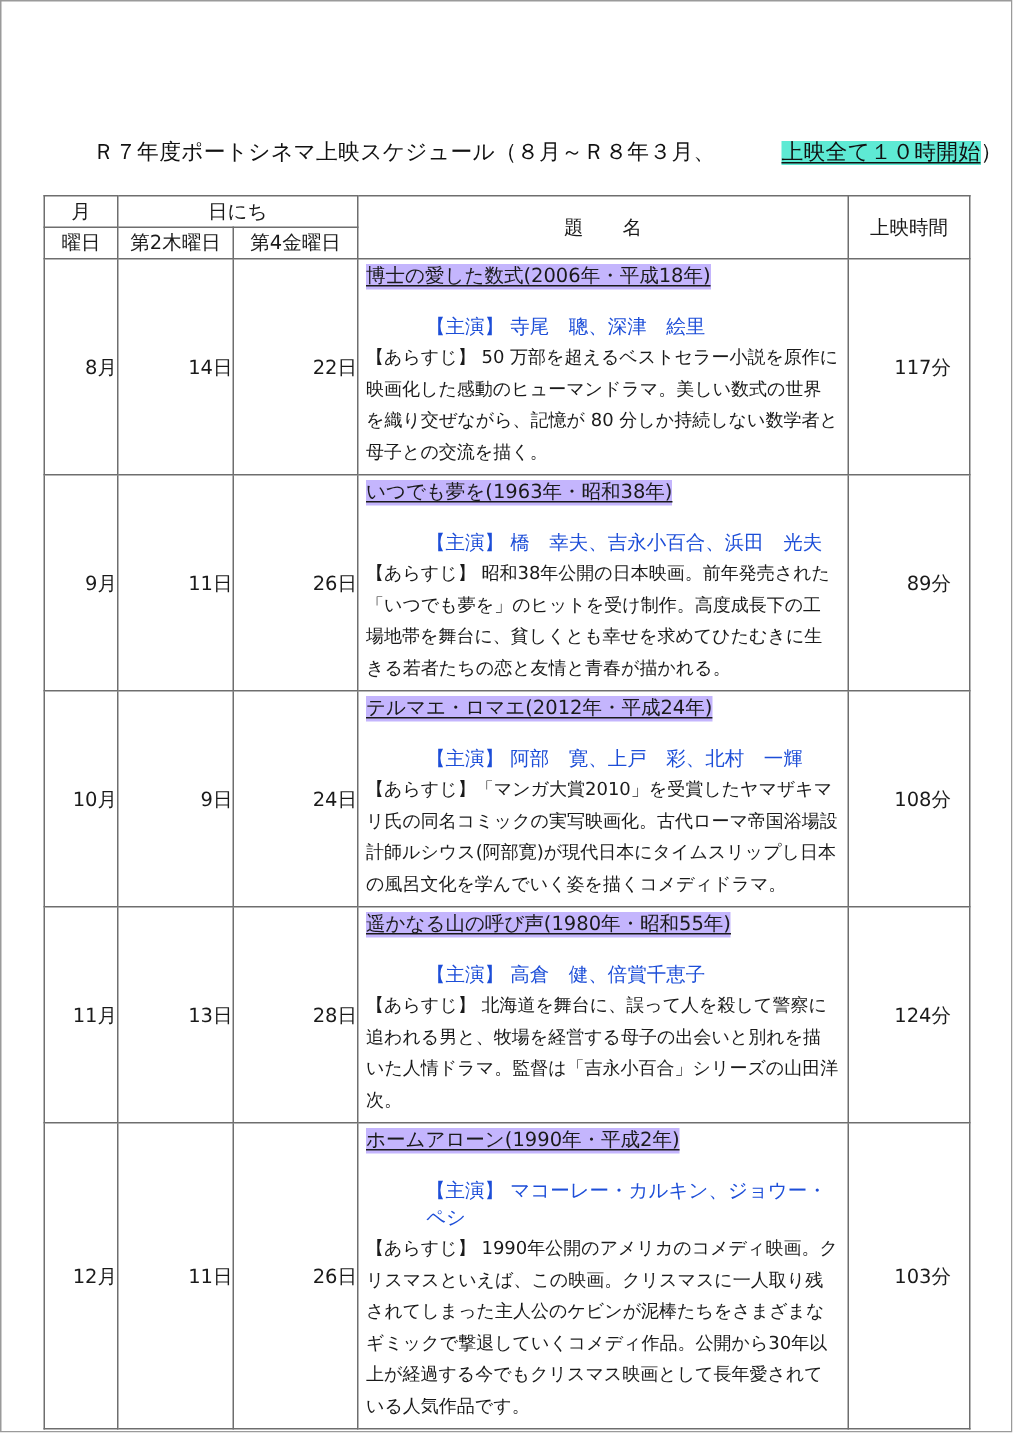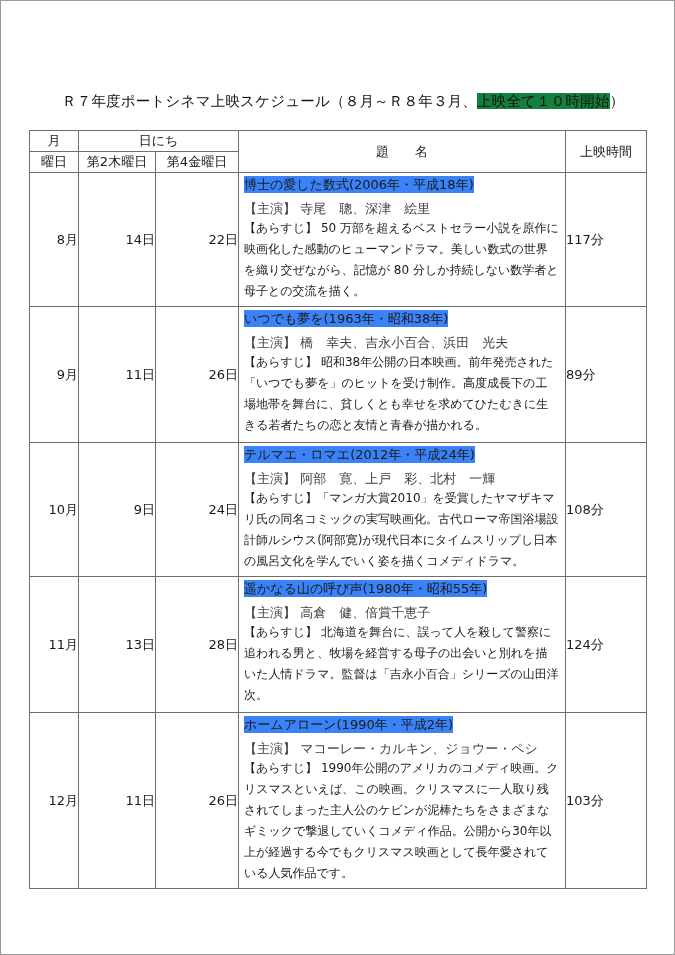--- a/index.html
+++ b/index.html
@@ -9,38 +9,38 @@
   }
   .page-frame {
     position:absolute; left:0; top:0; width:673px; height:953px;
     border:1px solid #9a9a9a;
   }
   .title {
     position:absolute; left:62px; top:92px; width:560px;
     font-size:14.5px; letter-spacing:0.2px; white-space:nowrap; color:#111;
   }
   .title .hl {
-    background:#15803d; text-underline-offset:2px;
+    background:#5eead4; text-decoration:underline; text-underline-offset:2px;margin-left:44px;
   }
   table.sched {
     position:absolute; left:29px; top:130px; border-collapse:collapse;
     table-layout:fixed; width:617px;
   }
   table.sched td, table.sched th {
     border:1px solid #6e6e6e; padding:0; font-weight:normal; font-size:13px;
   }
   th.h { height:20px; text-align:center; vertical-align:middle; font-size:12.5px; }
   td.c { text-align:right; vertical-align:middle; font-size:13px; }
-  td.t { padding-right:12px !important; vertical-align:middle; font-size:13px; }
+  td.t { text-align:right; padding-right:12px !important; vertical-align:middle; font-size:13px; }
   td.desc { vertical-align:top; padding:3px 6px 4px 5px !important; }
   .film-title {
-    display:inline-block; background:#3b82f6; 
-    text-underline-offset:2px; font-size:13px; line-height:17px; margin-bottom:7px; color:#1a1a1a;
+    display:inline-block; background:#c4b5fd; text-decoration:underline;
+    text-underline-offset:2px; font-size:13px; line-height:17px; margin-bottom:17px; color:#1a1a1a;
   }
-  .cast { color:#404040; font-size:13px; line-height:18px; }
+  .cast { color:#1d4ed8; font-size:13px; line-height:18px;margin-left:40px; }
   .synopsis { font-size:12px; line-height:21px; }
 </style>
 </head>
 <body>
 
 <div class="page-frame"></div>
 
 <div class="title"><span>Ｒ７年度ポートシネマ上映スケジュール（８月～Ｒ８年３月、</span><span class="hl">上映全て１０時開始</span><span>）</span></div>
 
 <table class="sched">

